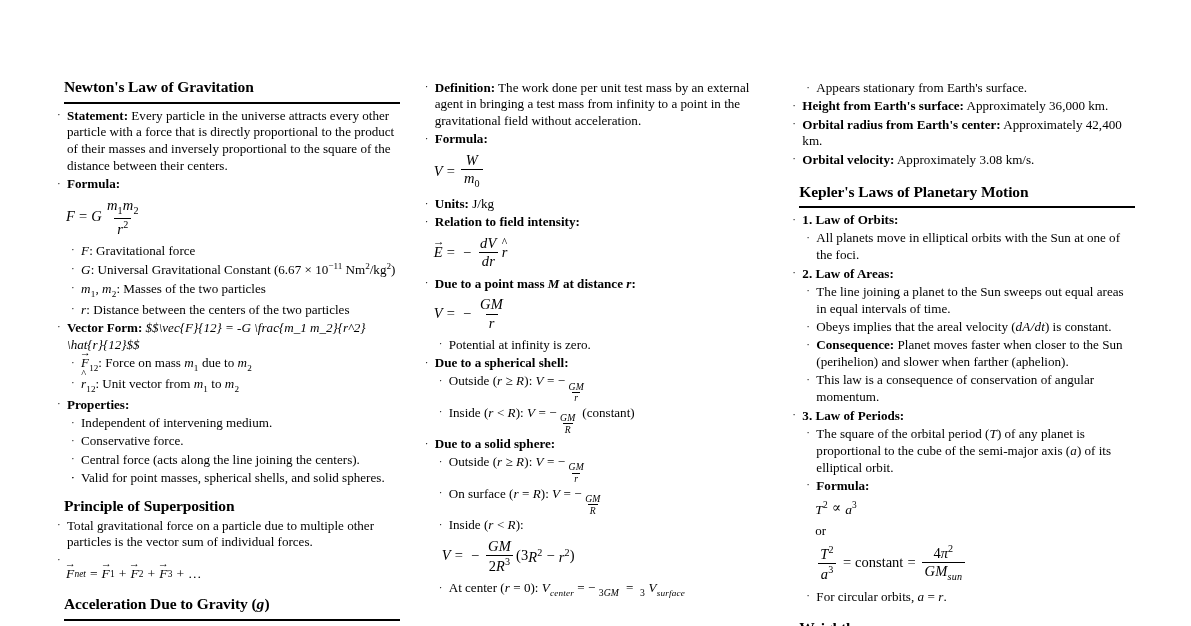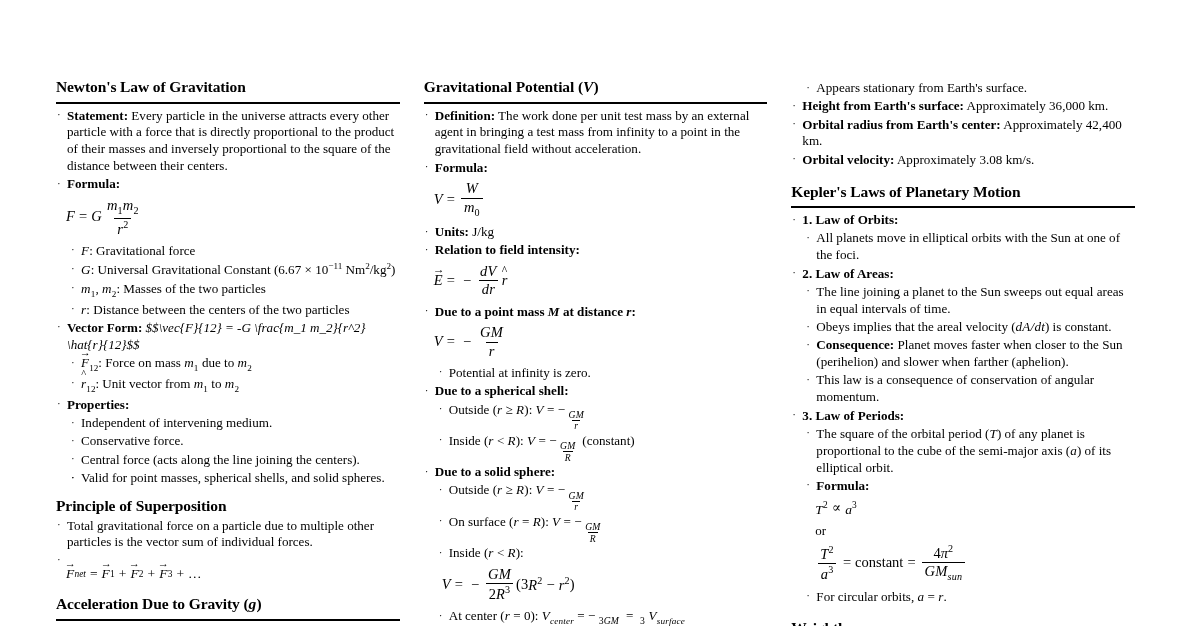--- a/index.html
+++ b/index.html
@@ -29,21 +29,21 @@
     height: 548px;
   }
   .col {
     width: 345px;
     overflow: hidden;
     position: relative;
   }
   h2.section-title {
     font-size: 15.5px;
     font-weight: bold;
-    margin: 0 0 4px 0;
+    margin: 0 0 4px 8px;
     padding: 0 0 5px 0;
     border-bottom: 2.2px solid #000;
     letter-spacing: -0.1px;
     line-height: 1.2;
   }
   h2.section-title.tight { margin-top: 0; }
   .sec { margin-bottom: 2px; }
   .sec + .sec { margin-top: 16px; }
 
   ul {
@@ -247,21 +247,20 @@
       </div>
 
       <div class="sec" style="margin-top:14px;">
         <h2 class="section-title"><span>Acceleration Due to Gravity (</span><span class="mi">g</span><span>)</span></h2>
 
       </div>
     </div>
 
     <div class="col">
       <div class="sec">
-        <h2 class="section-title tight"><span>Gravitational Potential (</span><span class="mi">V</span><span>)</span></h2>
         <ul>
           <li>
             <span class="bullet">·</span>
             <b>Definition:</b><span> The work done per unit test mass by an external agent in bringing a test mass from infinity to a point in the gravitational field without acceleration.</span>
           </li>
           <li>
             <span class="bullet">·</span>
             <b>Formula:</b>
           </li>
         </ul>

